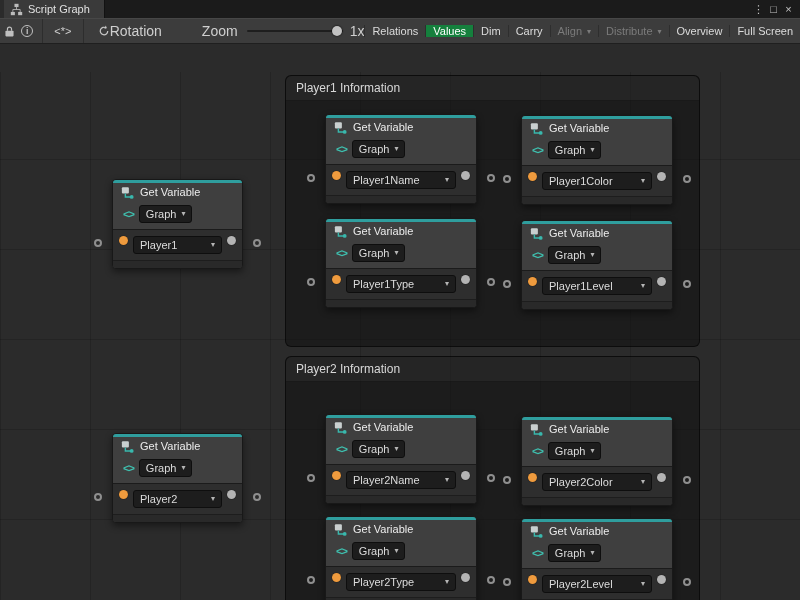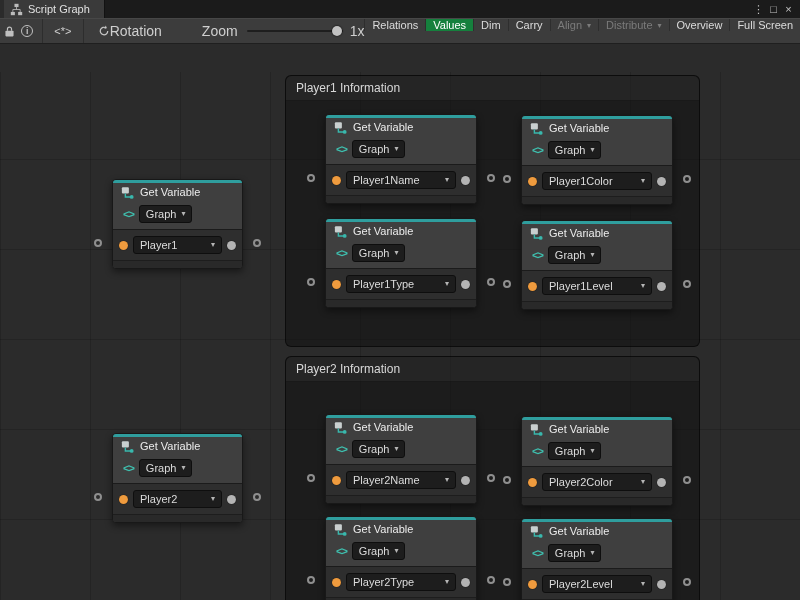--- a/index.html
+++ b/index.html
@@ -35,21 +35,21 @@
   .tsep { width:1px; height:100%; background:#2d2d2d; flex:none; }
   .tlabel { font-size:14px; color:#cfcfcf; white-space:nowrap; }
   .infocircle {
     width:12px; height:12px; border:1px solid #c0c0c0; border-radius:50%;
     font-size:9px; line-height:10px; text-align:center; display:inline-block;
     color:#c0c0c0; font-weight:bold;
   }
   .zoom-slider { position:relative; width:96px; height:14px; margin:0 7px 0 9px; flex:none; }
   .zoom-track { position:absolute; left:0; right:0; top:6px; height:2px; background:#1e1e1e; border-radius:1px; }
   .zoom-knob { position:absolute; right:1px; top:2px; width:10px; height:10px; border-radius:50%; background:#c2c2c2; box-shadow:0 0 2px #000; }
-  #tb-buttons { margin-left:auto; display:flex; height:100%; align-items:flex-start; }
+  #tb-buttons { margin-left:auto; display:flex; height:100%; align-items:center; }
   .tbtn {
     display:flex; align-items:center; padding:0 7px; gap:3px;
     border-left:1px solid #2e2e2e; color:#dcdcdc; font-size:11px; cursor:default; white-space:nowrap;
   }
   .tbtn.active { background:#15803d; color:#ffffff; }
   .tbtn.disabled { color:#7b7b7b; }
   .tcaret { font-size:8px; margin-left:2px; }
 
   
   #canvas {
@@ -88,21 +88,21 @@
   .ntitle { color:#ececec; font-size:11px; white-space:nowrap; }
   .nscope { display:flex; align-items:center; gap:5px; padding:2px 8px 6px 10px; }
   .cicon { color:#3fc1b0; font-size:11px; font-weight:bold; letter-spacing:-1px; }
   .dd {
     display:inline-flex; align-items:center; gap:5px;
     background:#1d1d1d; border:1px solid #0e0e0e; border-radius:3px;
     padding:1px 6px; color:#dcdcdc; font-size:11px; cursor:default; line-height:14px;
   }
   .caret { font-size:8px; color:#b5b5b5; }
   .nports {
-    position:relative; display:flex; align-items:center; gap:5px;
+    position:relative; display:flex; gap:5px;
     background:#2e2e2e; border-top:1px solid #1b1b1b; padding:6px 6px;
   }
   .ndd { flex:1; justify-content:space-between; min-width:0; }
   .ndd .ddl { overflow:hidden; text-overflow:ellipsis; white-space:nowrap; }
   .pin  { width:9px; height:9px; border-radius:50%; background:#ef9b3e; flex:none; box-shadow:0 0 1px #000; }
   .pout { width:9px; height:9px; border-radius:50%; background:#b4b4b4; flex:none; box-shadow:0 0 1px #000; }
   .outer {
     position:absolute; width:8px; height:8px; border:2px solid #8f8f8f;
     border-radius:50%; top:50%; margin-top:-6px; background:transparent;
   }

